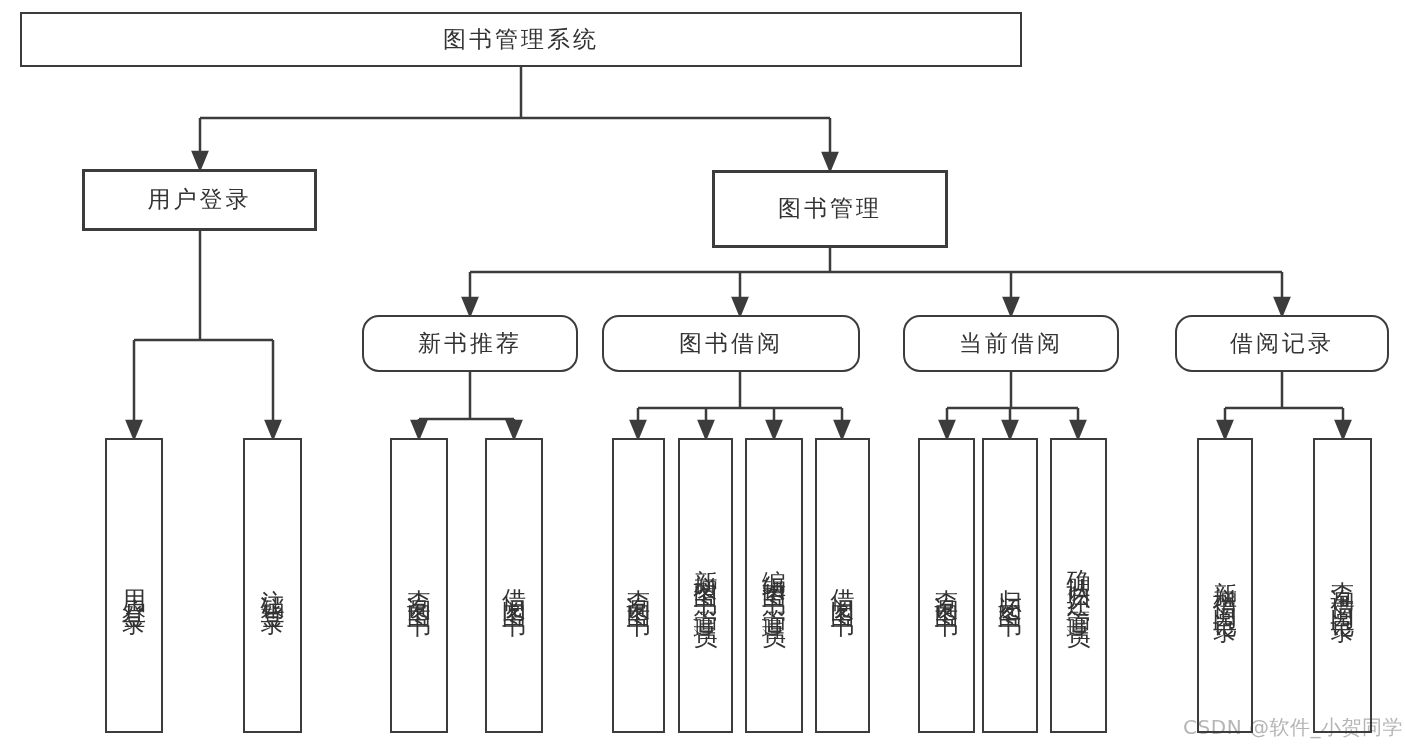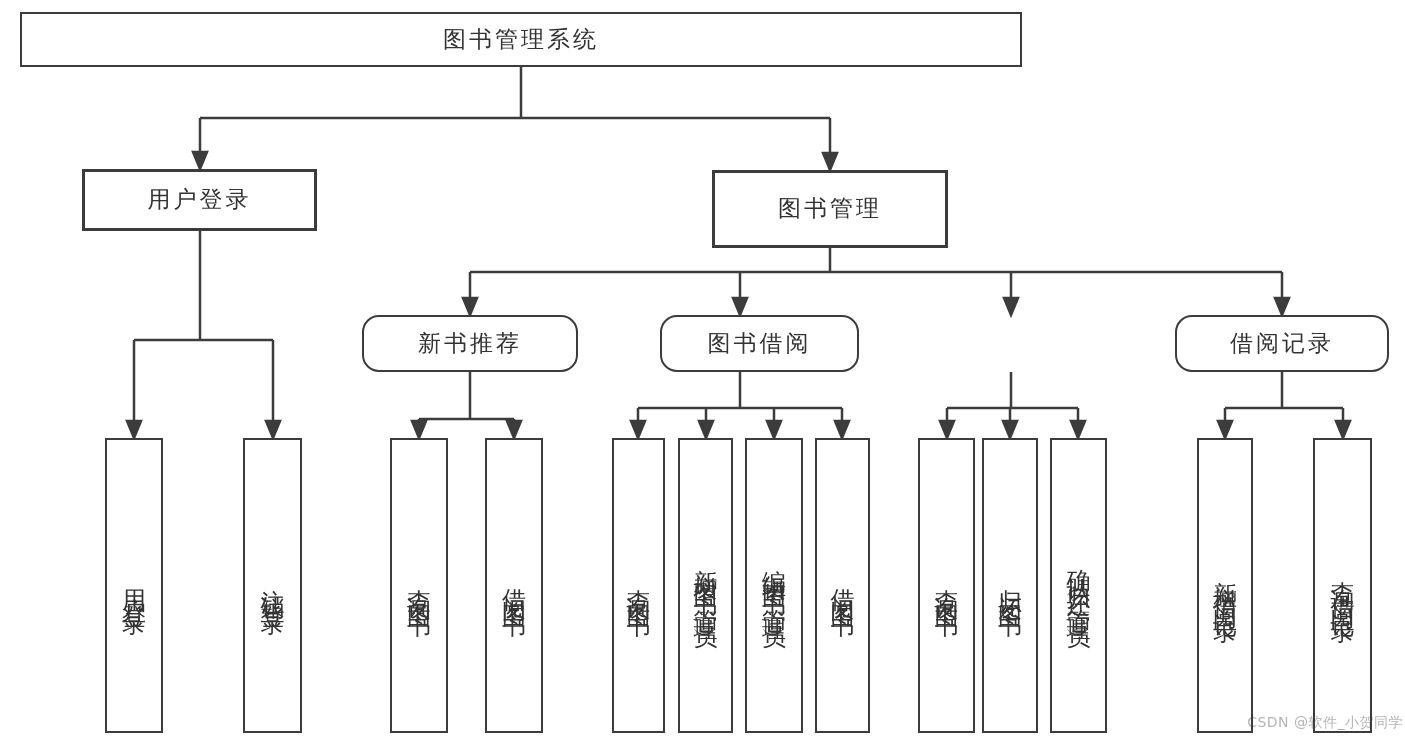--- a/index.html
+++ b/index.html
@@ -49,21 +49,21 @@
     text-orientation: mixed;
     font-size: 24px;
     letter-spacing: 8px;
     line-height: 1;
     padding: 4px 0;
   }
   .watermark {
     position: absolute;
     top: 714px;
     right: 2px;
-    font-size: 14px;
+    font-size: 20px;
     letter-spacing: 0.5px;
     color: #b5b5b5;
     z-index: 5;
     mix-blend-mode: darken;
     white-space: nowrap;
   }
 </style>
 </head>
 <body>
 
@@ -118,21 +118,22 @@
       <polygon points="1336,421 1350,421 1343,438"></polygon>
     </g>
   </svg>
 
   <div class="box root" style="left:20px;top:12px;width:1002px;height:55px">图书管理系统</div>
 
   <div class="box" style="left:82px;top:169px;width:235px;height:62px">用户登录</div>
   <div class="box" style="left:712px;top:170px;width:236px;height:78px">图书管理</div>
 
   <div class="box lvl2" style="left:362px;top:315px;width:216px;height:57px">新书推荐</div>
-  <div class="box lvl2" style="left:660px;top:315px;width:199px;height:57px">图书借阅</div>
+  <div class="box lvl2" style="left:602px;top:315px;width:258px;height:57px">图书借阅</div>
+  <div class="box lvl2" style="left:903px;top:315px;width:216px;height:57px">当前借阅</div>
   <div class="box lvl2" style="left:1175px;top:315px;width:214px;height:57px">借阅记录</div>
 
   <div class="box leaf" style="left:105px;top:438px;width:58px;height:295px">用户登录</div>
   <div class="box leaf" style="left:243px;top:438px;width:59px;height:295px">注销登录</div>
 
   <div class="box leaf" style="left:390px;top:438px;width:58px;height:295px">查询图书</div>
   <div class="box leaf" style="left:485px;top:438px;width:58px;height:295px">借阅图书</div>
 
   <div class="box leaf" style="left:612px;top:438px;width:53px;height:295px">查询图书</div>
   <div class="box leaf" style="left:678px;top:438px;width:55px;height:295px">新增图书（管理员）</div>

